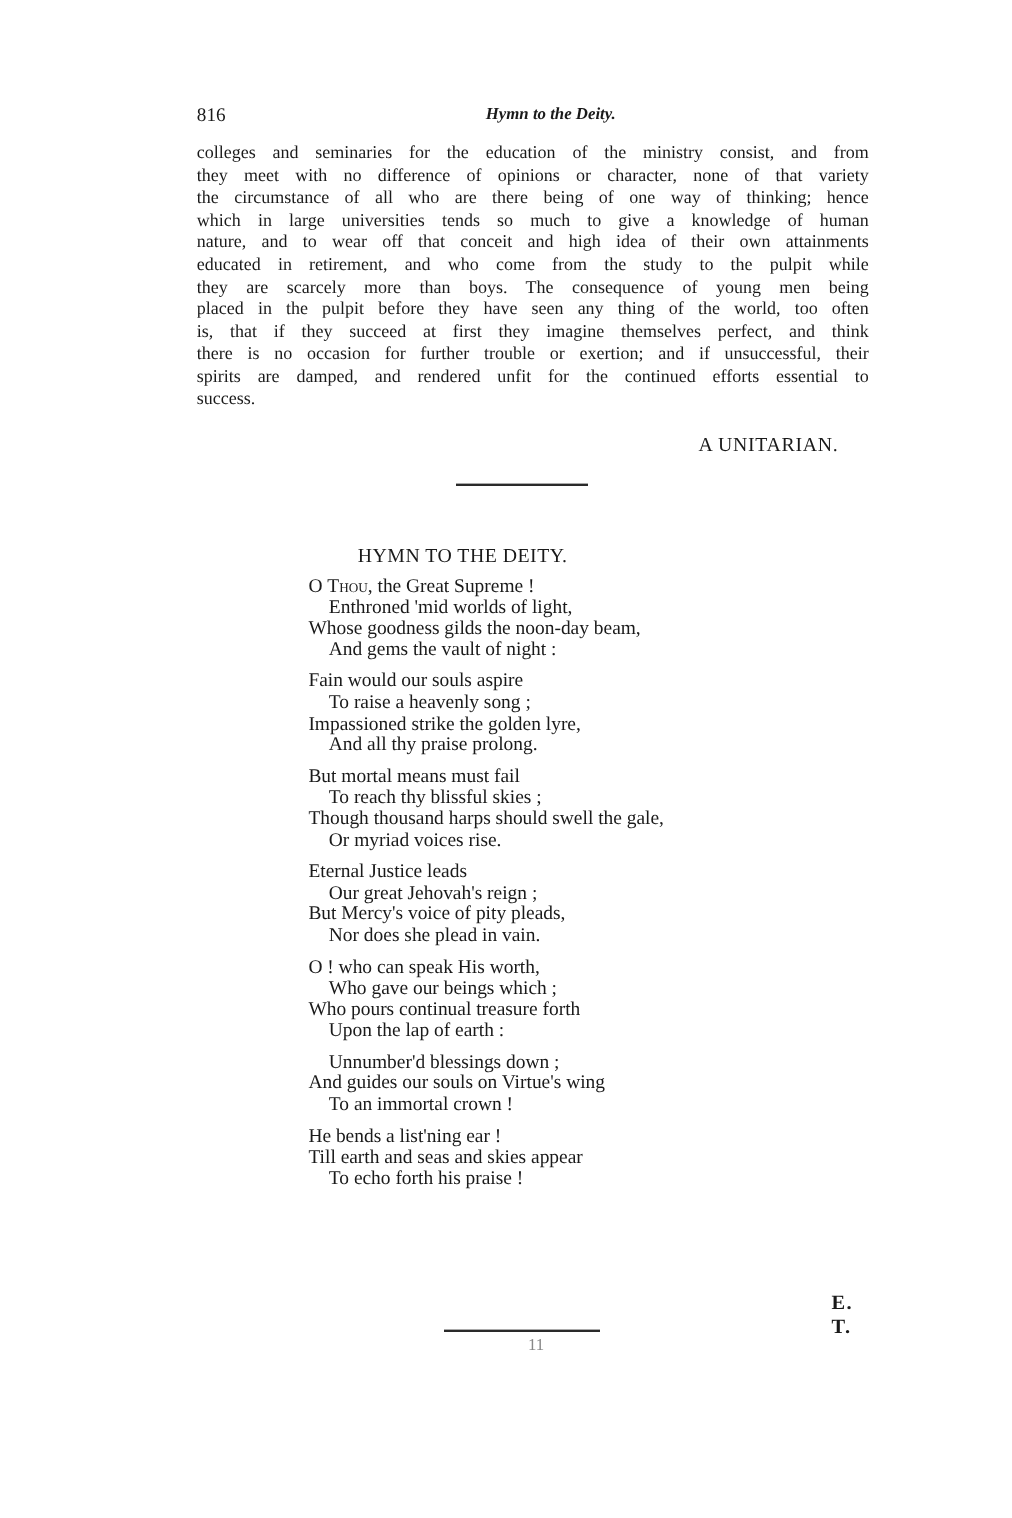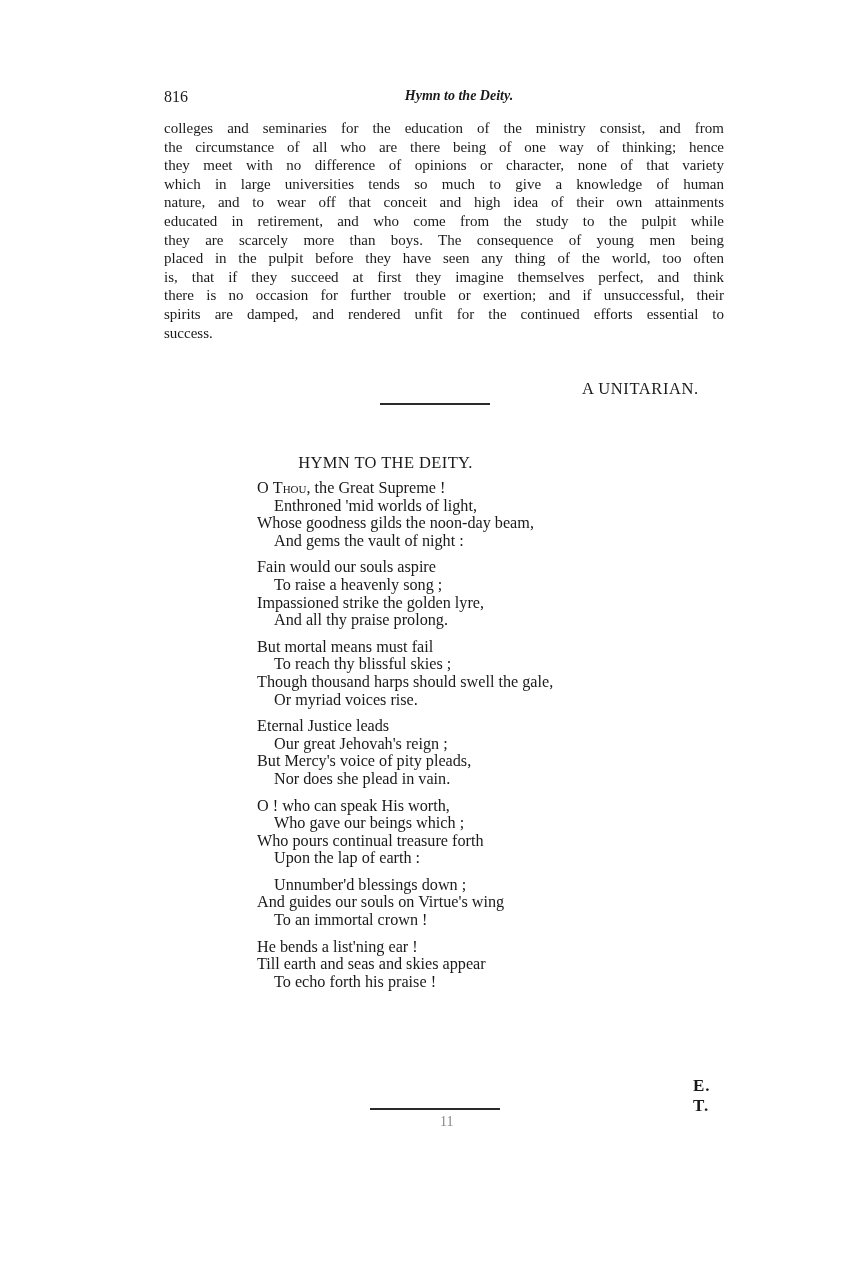--- a/index.html
+++ b/index.html
@@ -58,21 +58,21 @@
       text-align: justify;
       text-align-last: justify;
       white-space: nowrap;
       height: 18.6px;
     }
     .prose .line.last {
       text-align-last: left;
     }
     .signature-1 {
       position: absolute;
-      top: 379px;
+      top: 361px;
       left: 582px;
       font-size: 16.5px;
       letter-spacing: 0.6px;
     }
     .rule {
       position: absolute;
       height: 2px;
       background: #2a2a2a;
     }
     .rule.top { top: 403px; left: 380px; width: 110px; }
@@ -127,22 +127,22 @@
 
 <div class="page">
 
   <div class="running-head">
     <span class="page-number">816</span>
     <span class="running-title">Hymn to the Deity.</span>
   </div>
 
   <div class="prose">
     <span class="line">colleges and seminaries for the education of the ministry consist, and from</span>
+    <span class="line">they meet with no difference of opinions or character, none of that variety</span>
     <span class="line">the circumstance of all who are there being of one way of thinking; hence</span>
-    <span class="line">they meet with no difference of opinions or character, none of that variety</span>
     <span class="line">which in large universities tends so much to give a knowledge of human</span>
     <span class="line">nature, and to wear off that conceit and high idea of their own attainments</span>
     <span class="line">educated in retirement, and who come from the study to the pulpit while</span>
     <span class="line">they are scarcely more than boys. The consequence of young men being</span>
     <span class="line">placed in the pulpit before they have seen any thing of the world, too often</span>
     <span class="line">is, that if they succeed at first they imagine themselves perfect, and think</span>
     <span class="line">there is no occasion for further trouble or exertion; and if unsuccessful, their</span>
     <span class="line">spirits are damped, and rendered unfit for the continued efforts essential to</span>
     <span class="line last">success.</span>
   </div>

